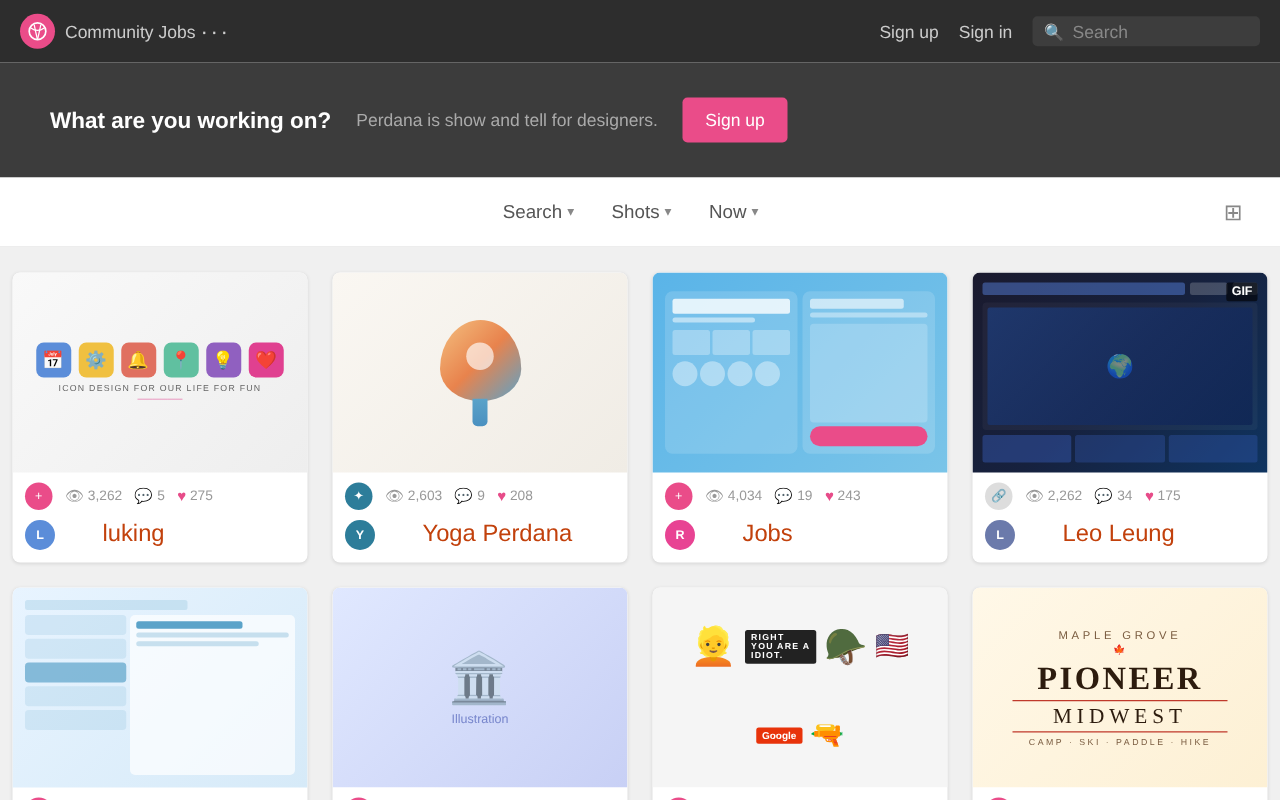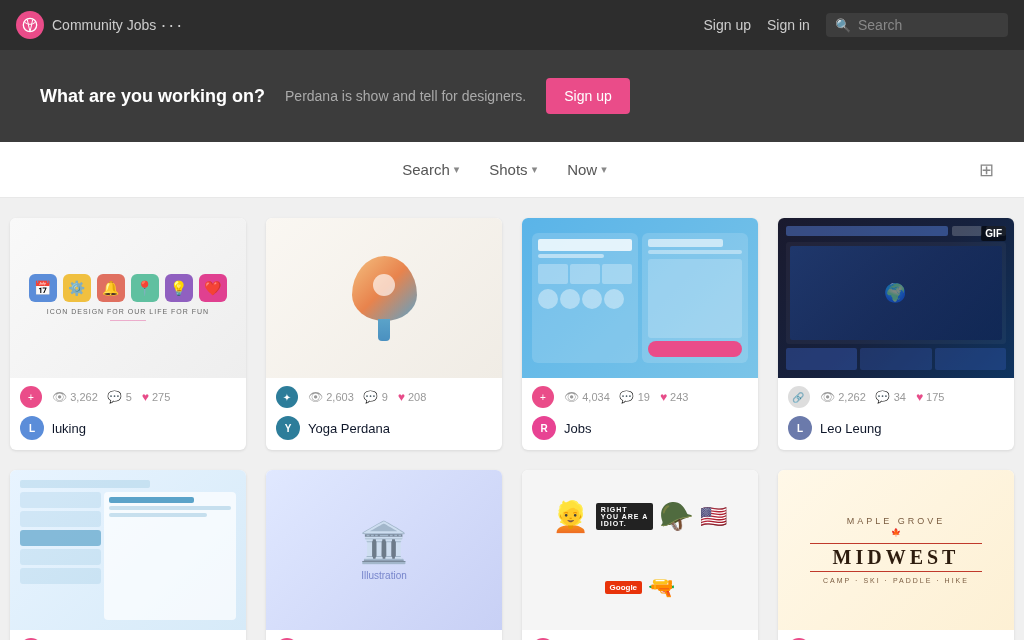--- a/index.html
+++ b/index.html
@@ -175,21 +175,21 @@
       display: flex; align-items: center; gap: 8px;
     }
     .author-avatar {
       width: 24px; height: 24px; border-radius: 50%;
       display: flex; align-items: center; justify-content: center;
       font-size: 10px; color: #fff; font-weight: bold;
       flex-shrink: 0;
       background: #6e85bf;
     }
     .author-name {
-      font-size: 13px; color: #0f172a; font-weight: 500;
+      font-size: 19px; color: #c2410c; font-weight: 500; margin-left: 30px;
     }
 
     
     .thumb-1 { background: linear-gradient(135deg, #f9f9f9 0%, #eee 100%); position: relative; }
     .thumb-2 { background: linear-gradient(135deg, #faf7f2 0%, #f0ece5 100%); }
     .thumb-3 { background: linear-gradient(135deg, #5ab4e8 0%, #7ac4e8 100%); }
     .thumb-4 { background: linear-gradient(135deg, #1a1a2e 0%, #16213e 50%, #0f3460 100%); }
     .thumb-5 { background: linear-gradient(135deg, #e8f4ff 0%, #d6eaf8 100%); }
     .thumb-6 { background: linear-gradient(135deg, #e8eeff 0%, #d6d6f0 100%); }
     .thumb-7 { background: linear-gradient(135deg, #f9f9f9 0%, #eee 100%); }
@@ -471,22 +471,23 @@
 
       </div>
 
     </div>
 
     <div class="shot-card">
       <div class="shot-thumb thumb-8">
         <div style="width:100%;height:100%;display:flex;flex-direction:column;align-items:center;justify-content:center;background:linear-gradient(135deg,#fff8e8,#fdf0d4);padding:10px;">
           <div style="font-size:9px;color:#7a5c40;letter-spacing:3px;text-transform:uppercase;margin-bottom:2px;">MAPLE GROVE</div>
           <div style="font-size:8px;color:#c0392b;margin-bottom:4px;">🍁</div>
+          <div style="font-size:26px;font-weight:900;color:#2d1c0e;letter-spacing:2px;font-family:Georgia,serif;text-transform:uppercase;">PIONEER</div>
           <div style="width:80%;height:1px;background:#c0392b;margin:2px 0;"></div>
-          <div style="font-size:20px;font-weight:700;color:#2d1c0e;letter-spacing:4px;font-family:Georgia,serif;text-transform:uppercase;">MIDWEST</div>
+          <div style="font-size:17px;font-weight:400;color:#2d1c0e;letter-spacing:4px;font-family:Georgia,serif;text-transform:uppercase;">MIDWEST</div>
           <div style="width:80%;height:1px;background:#c0392b;margin:2px 0;"></div>
           <div style="font-size:7px;color:#7a5c40;letter-spacing:2px;text-transform:uppercase;margin-top:3px;">CAMP · SKI · PADDLE · HIKE</div>
         </div>
       </div>
       <div class="shot-meta">
         <div class="shot-action-icon">+</div>
 
       </div>
 
     </div>

